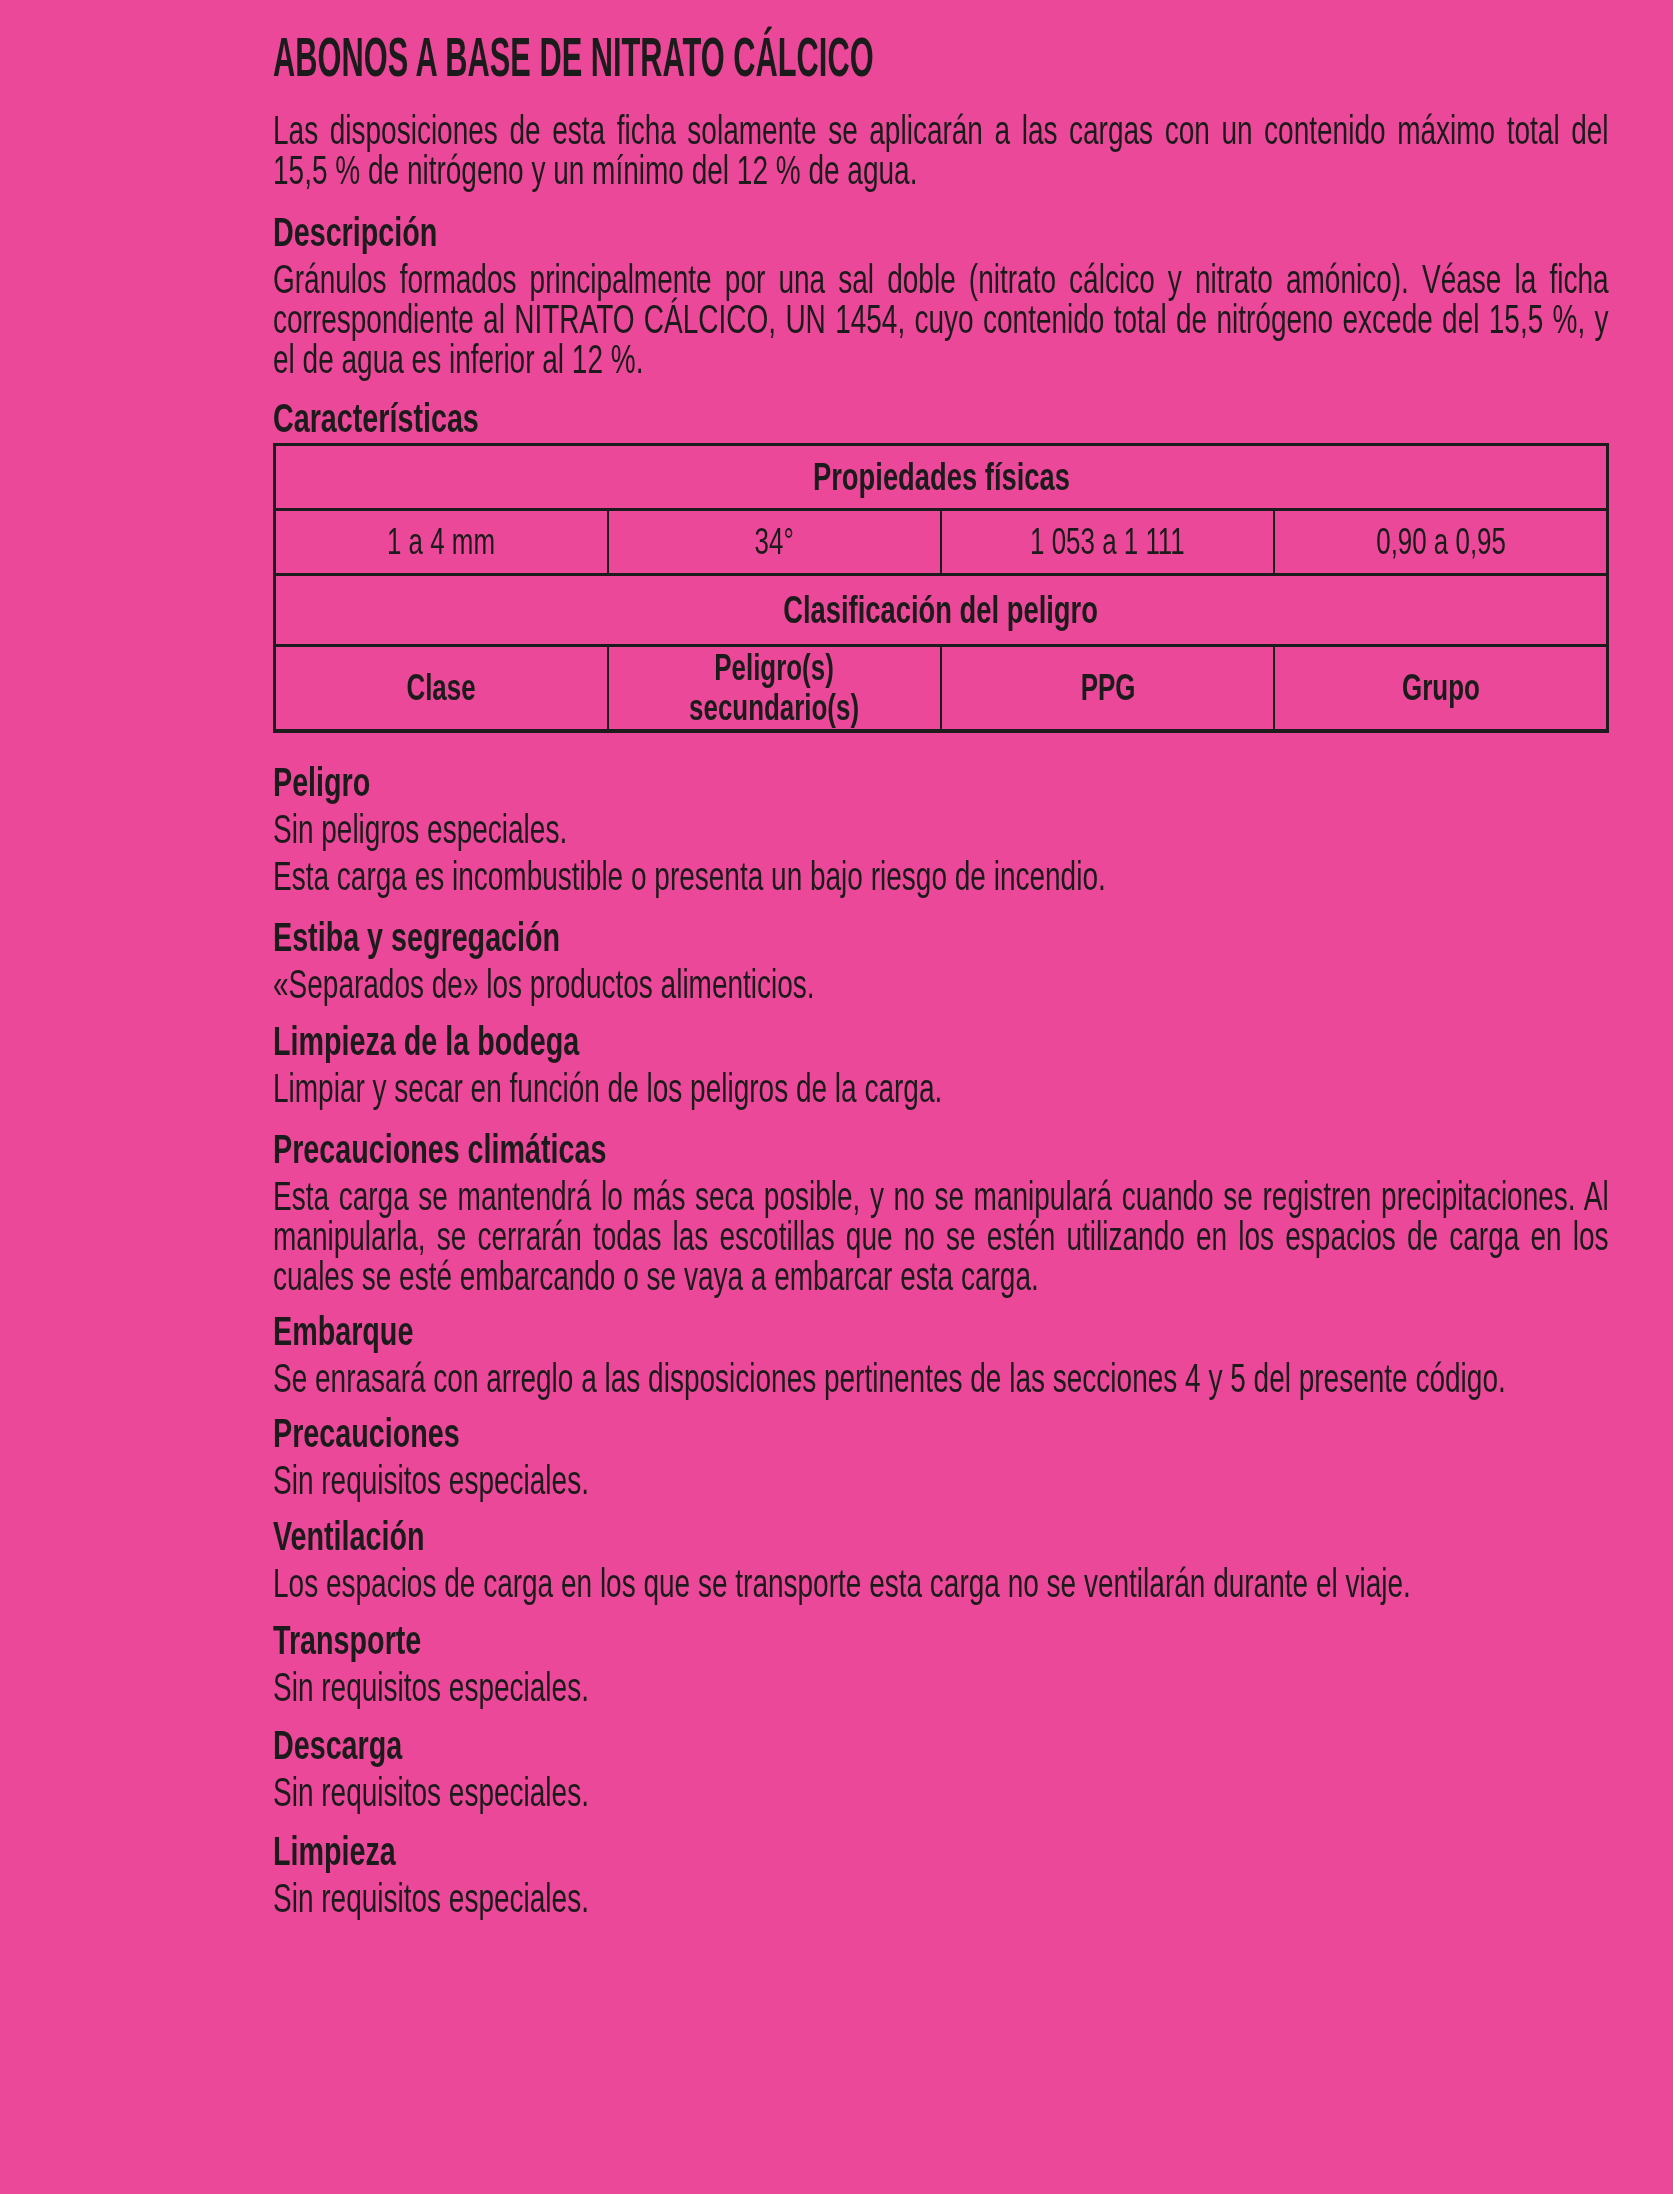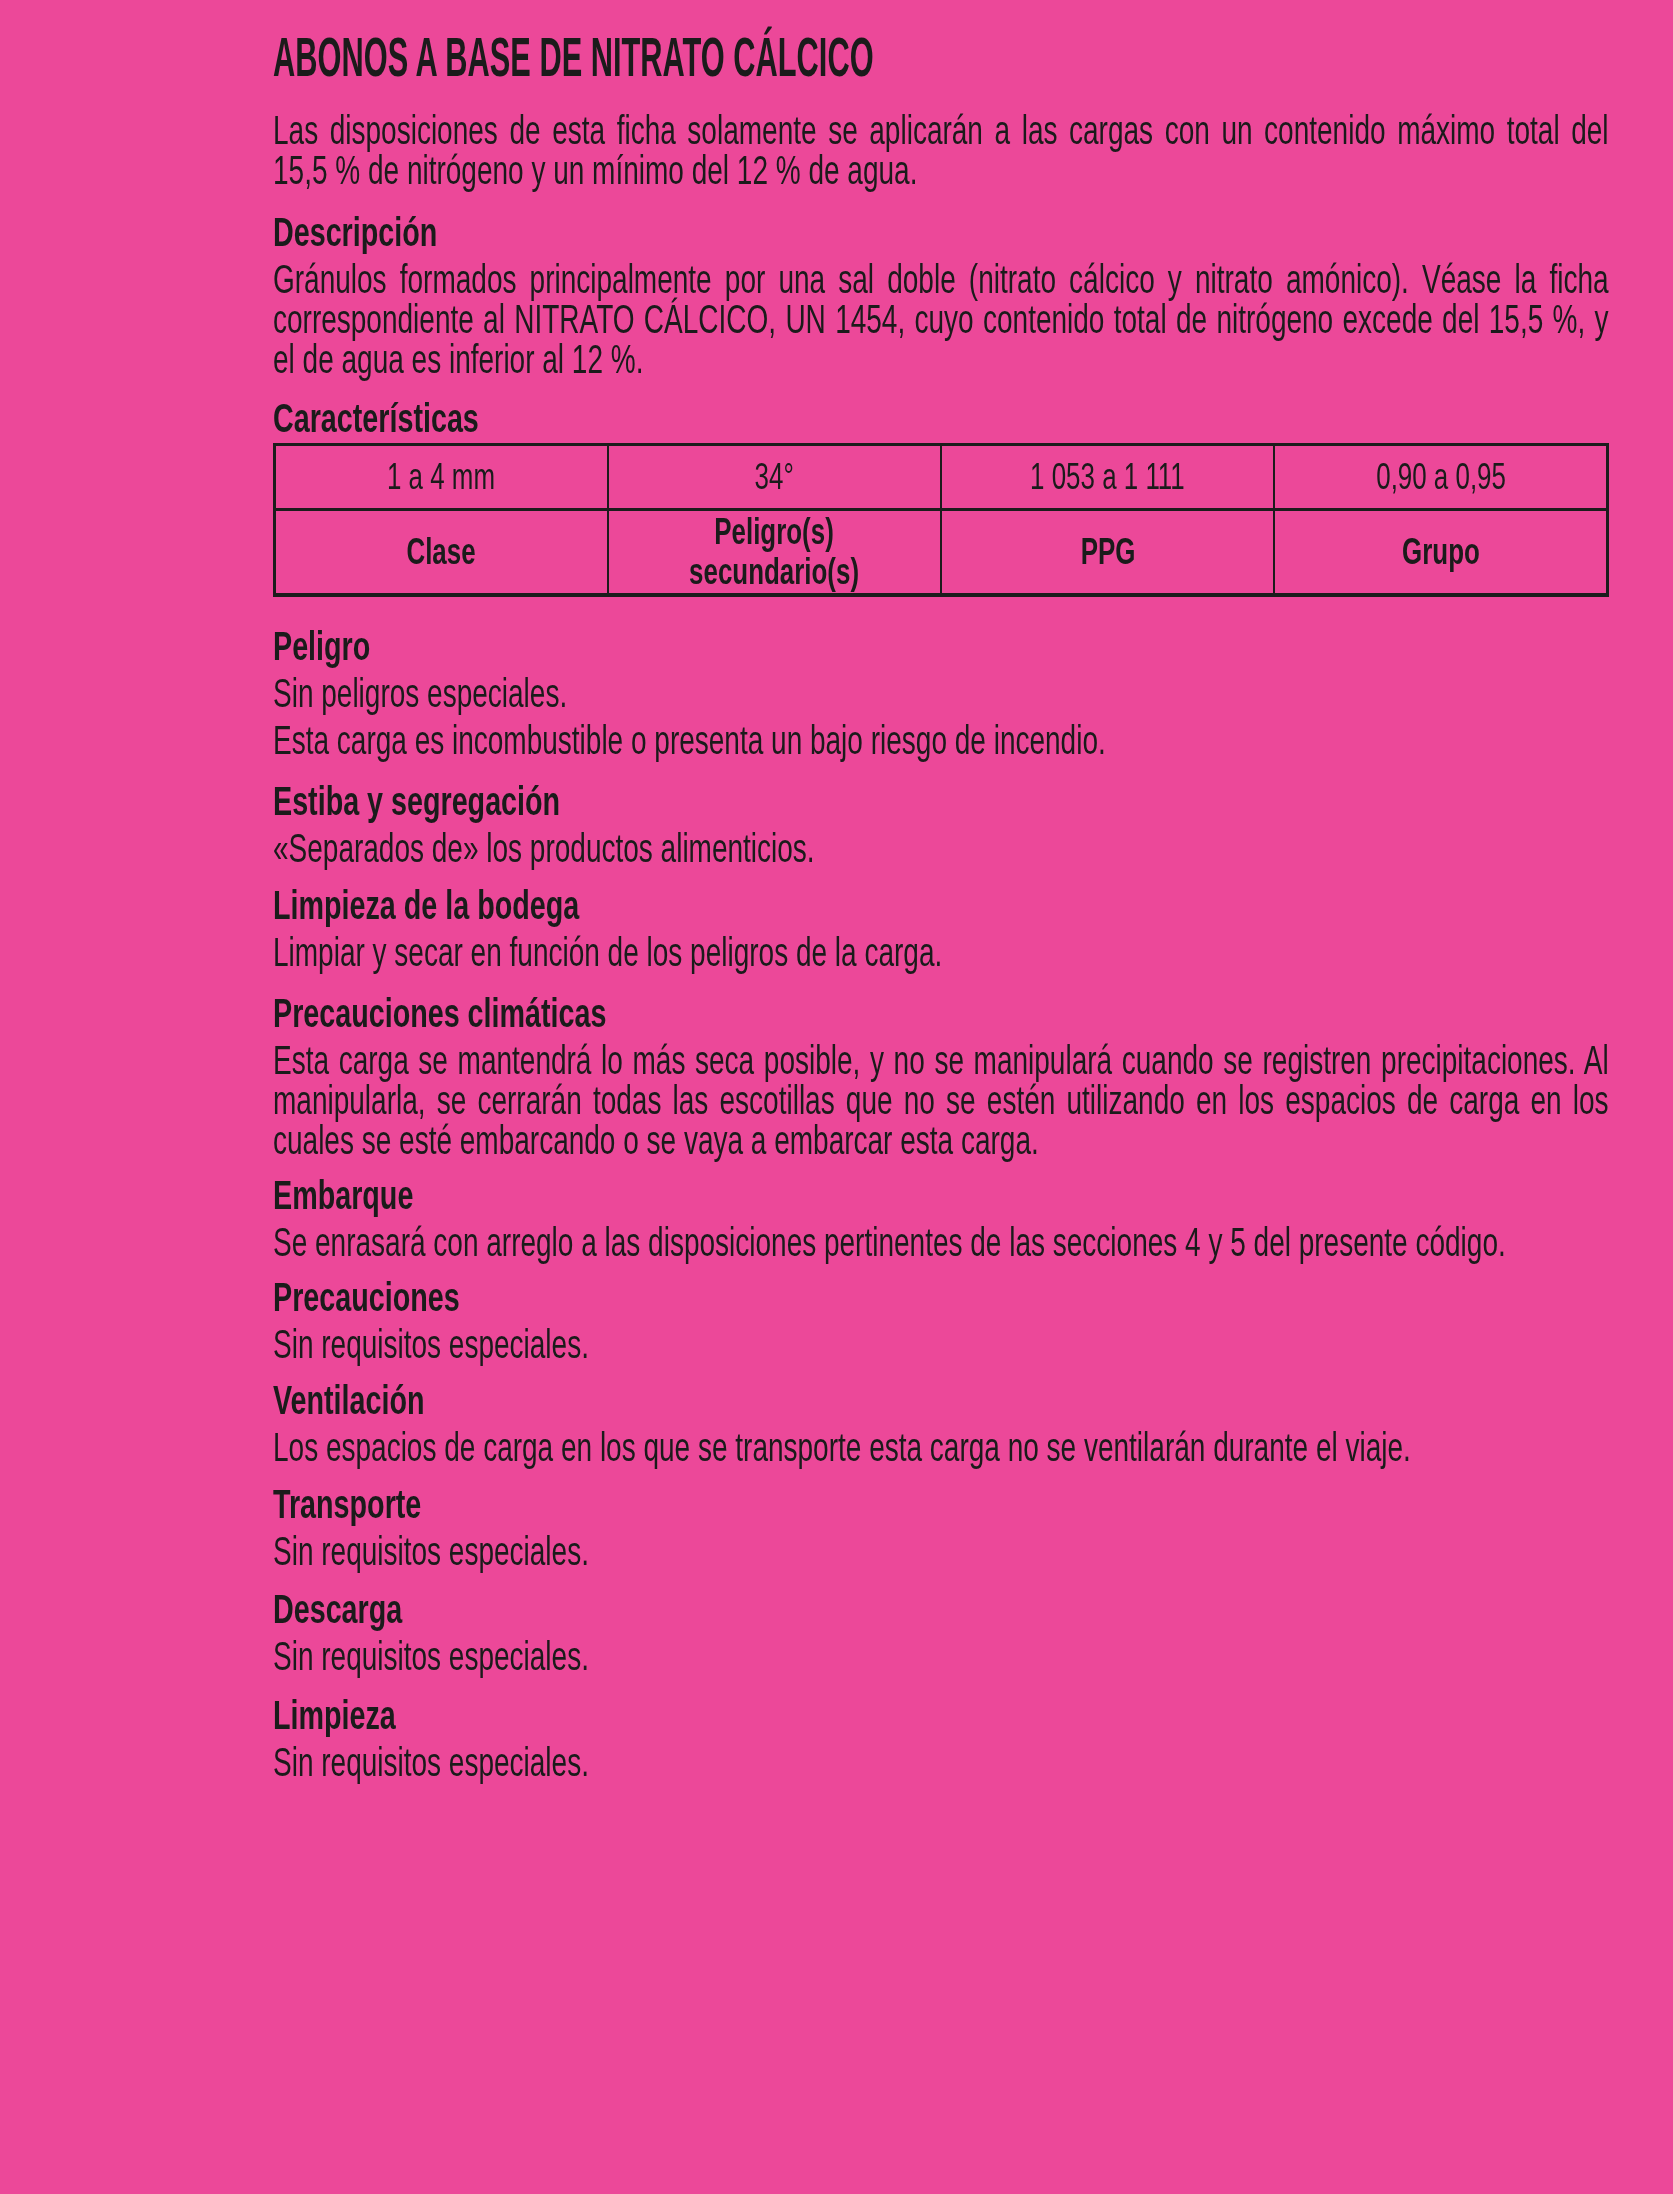--- a/index.html
+++ b/index.html
@@ -101,25 +101,31 @@
 
     <p class="para mt30">Las disposiciones de esta ficha solamente se aplicarán a las cargas con un contenido máximo total del 15,5 % de nitrógeno y un mínimo del 12 % de agua.</p>
 
     <h2 class="sec-h mt29">Descripción</h2>
     <p class="para mt10">Gránulos formados principalmente por una sal doble (nitrato cálcico y nitrato amónico). Véase la ficha correspondiente al NITRATO CÁLCICO, UN 1454, cuyo contenido total de nitrógeno excede del 15,5 %, y el de agua es inferior al 12 %.</p>
 
     <h2 class="sec-h mt26">Características</h2>
 
     <table class="chars">
       <tbody>
+          <tr class="sechdr r-sec1">
+        <td colspan="4"><span class="cell-t cell-sec">Propiedades físicas</span></td>
+      </tr>
       <tr class="r-val1">
         <td><span class="cell-t">1 a 4 mm</span></td>
         <td><span class="cell-t">34°</span></td>
         <td><span class="cell-t">1 053 a 1 111</span></td>
         <td><span class="cell-t">0,90 a 0,95</span></td>
+      </tr>
+      <tr class="sechdr r-sec2">
+        <td colspan="4"><span class="cell-t cell-sec">Clasificación del peligro</span></td>
       </tr>
       <tr class="r-hdr2">
         <td><span class="cell-t cell-b">Clase</span></td>
         <td><span class="cell-t cell-b">Peligro(s)
 secundario(s)</span></td>
         <td><span class="cell-t cell-b">PPG</span></td>
         <td><span class="cell-t cell-b">Grupo</span></td>
       </tr>
     </tbody>
       </table>

